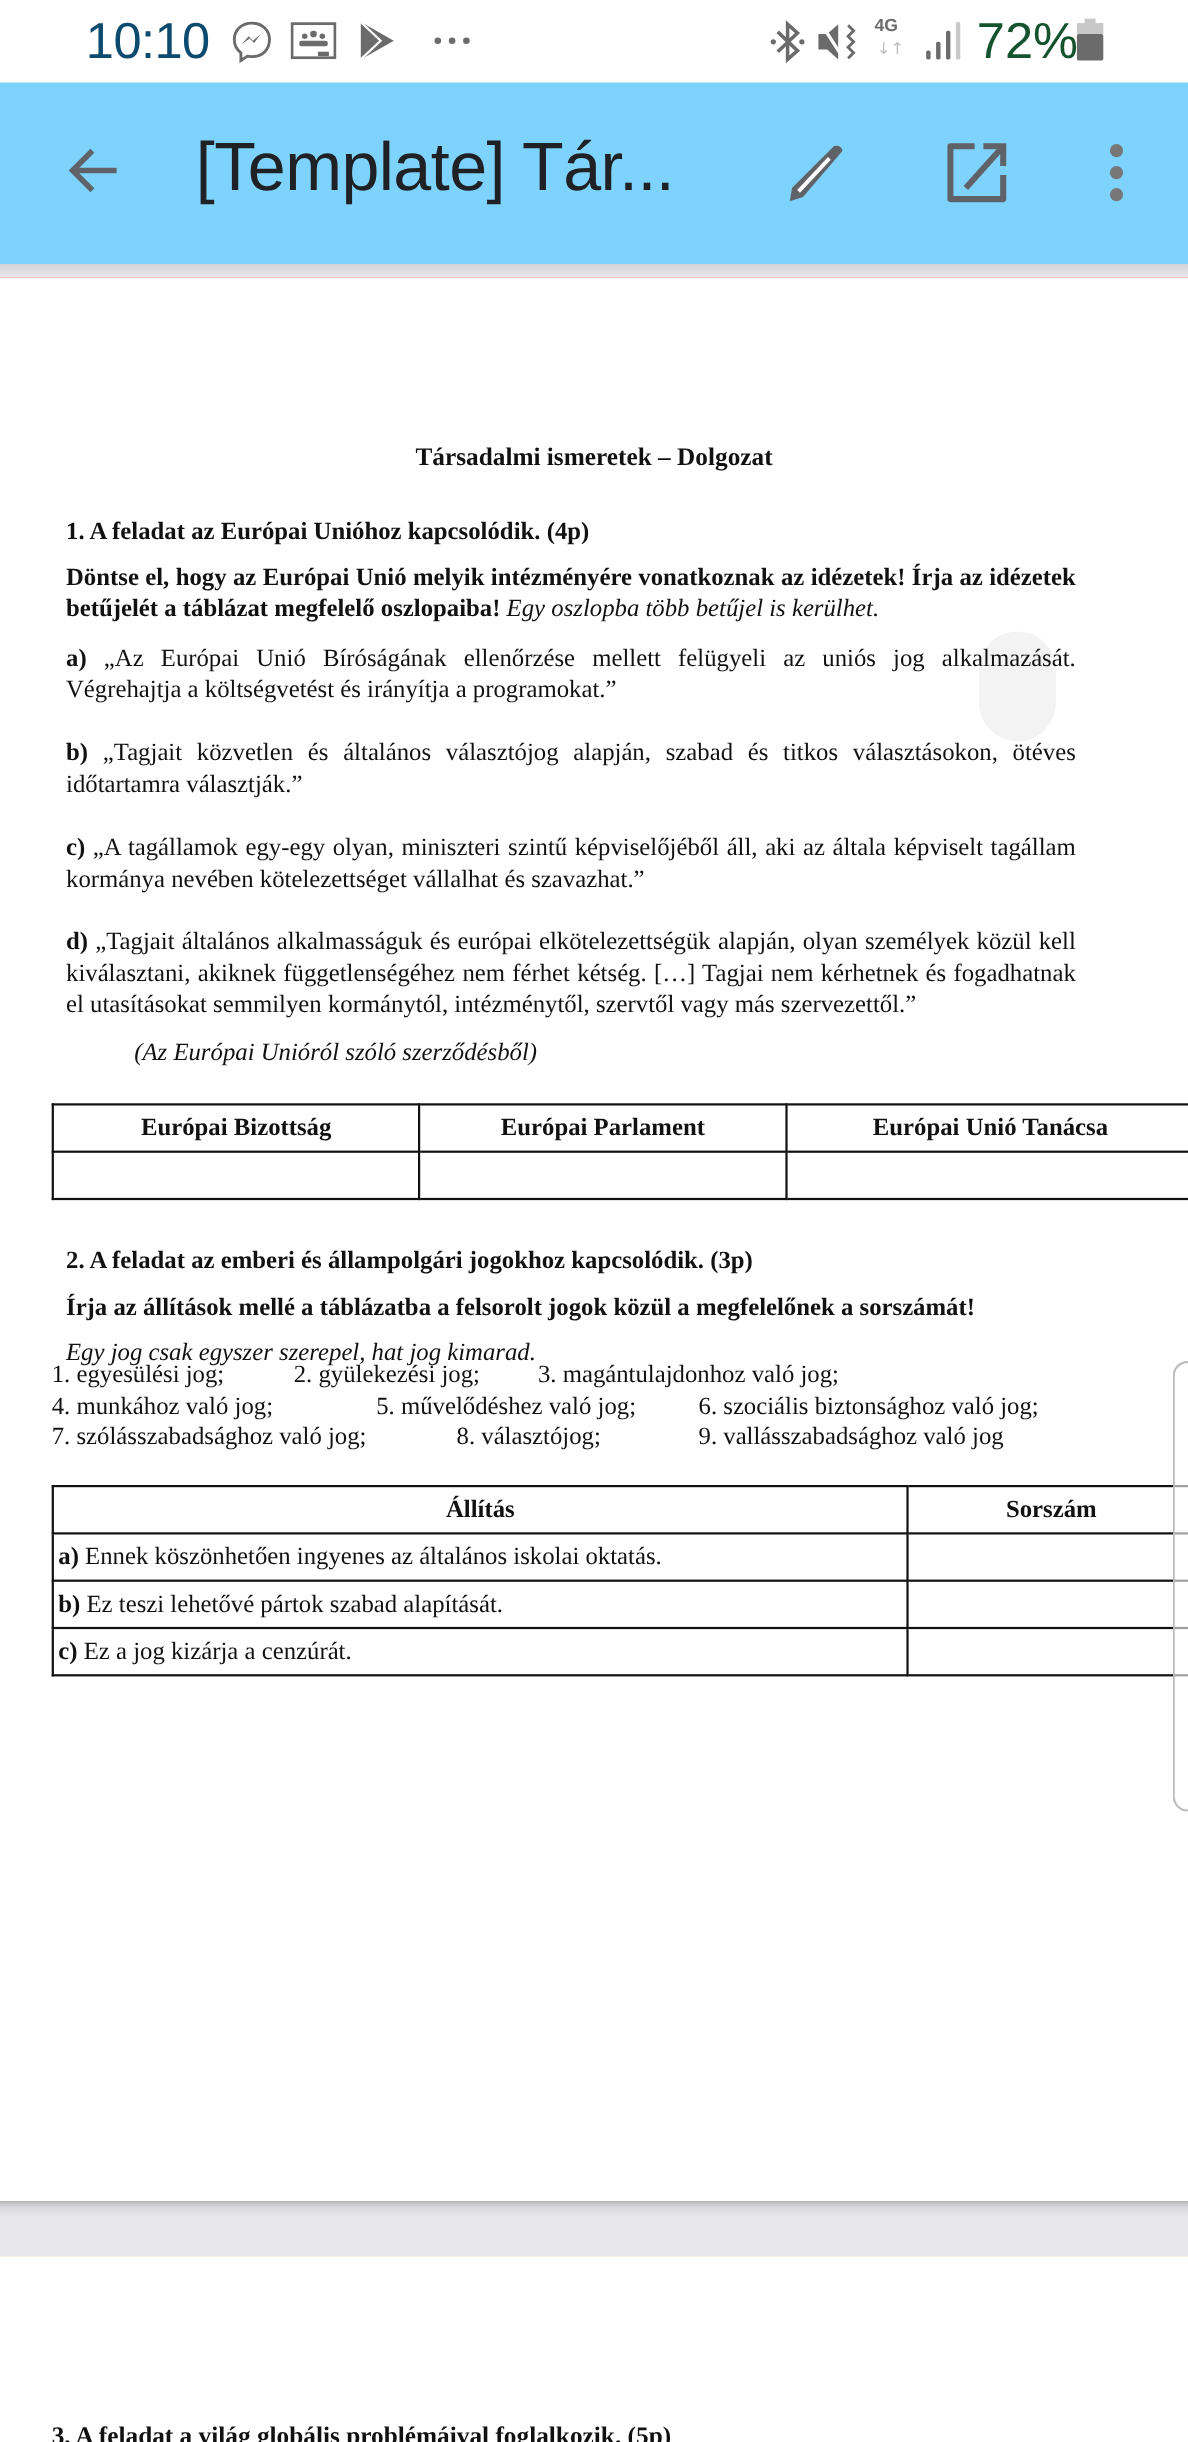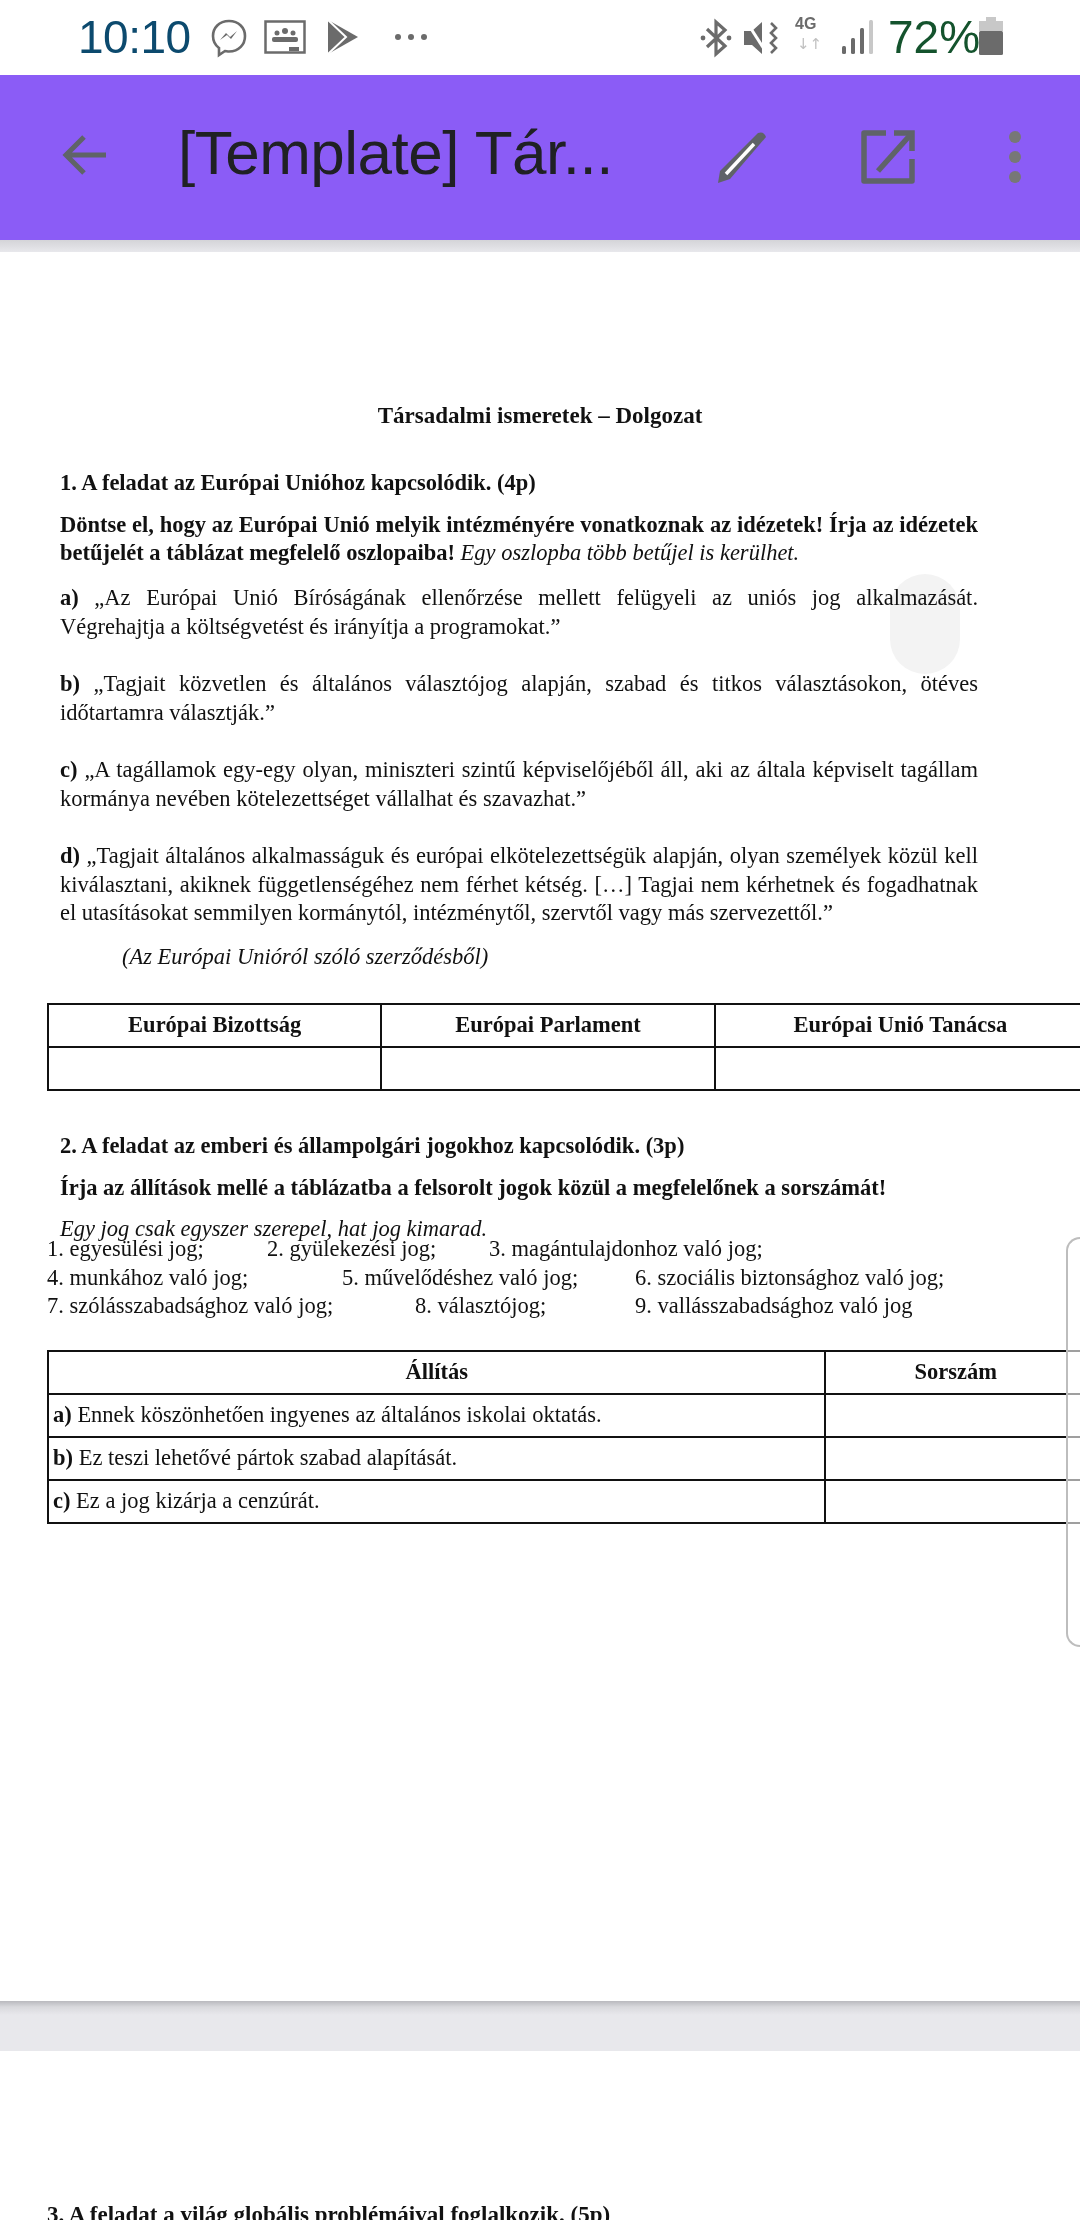--- a/index.html
+++ b/index.html
@@ -6,21 +6,21 @@
   html, body { width: 1080px; height: 2220px; overflow: hidden; background: #ffffff; }
   body { position: relative; font-family: "Liberation Sans", sans-serif; }
 
   
   .status-bar { position: absolute; left: 0; top: 0; width: 1080px; height: 75px; background: #fff; color: #6b6b6b; }
   .status-bar .time { position: absolute; left: 78px; top: 10px; font-size: 46px; letter-spacing: -0.5px; color: #0c4a6e; font-family: "Liberation Sans", sans-serif; }
   .sb-icon { position: absolute; top: 16px; }
   .status-bar .pct { position: absolute; left: 888px; top: 10px; font-size: 46px; color: #14532d; }
 
   
-  .app-bar { position: absolute; left: 0; top: 75px; width: 1080px; height: 165px; background: #8b5cf6; }
+  .app-bar { position: absolute; left: 0; top: 75px; width: 1080px; height: 165px; background: #7dd3fc; }
   .app-bar .back { position: absolute; left: 56px; top: 50px; width: 60px; height: 60px; }
   .app-bar .title { position: absolute; left: 178px; top: 42px; font-size: 62px; color: #202124; white-space: nowrap; letter-spacing: -0.5px; }
   .app-bar .edit { position: absolute; left: 712px; top: 52px; width: 60px; height: 60px; }
   .app-bar .open { position: absolute; left: 858px; top: 52px; width: 60px; height: 60px; }
   .app-bar .more { position: absolute; left: 995px; top: 52px; width: 40px; height: 60px; }
   .shadow-strip { position: absolute; left: 0; top: 240px; width: 1080px; height: 12px; background: linear-gradient(#d4d4d8, #e8e8ec); }
 
   
   .viewer { position: absolute; left: 0; top: 252px; width: 1080px; height: 1968px; background: #c2410c; overflow: hidden; }
   .page { position: absolute; left: 0; width: 1080px; background: #fff; }

